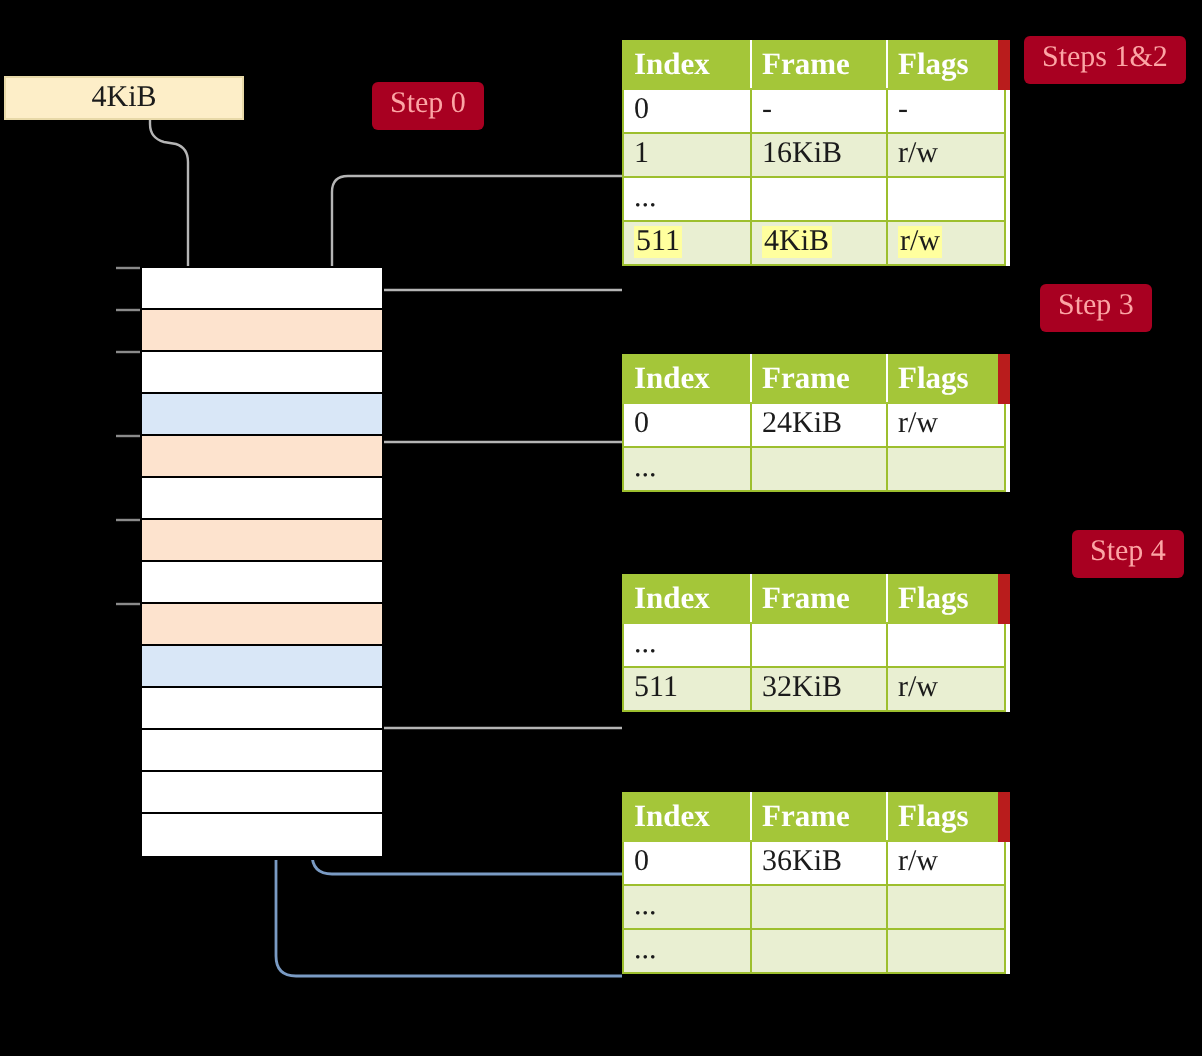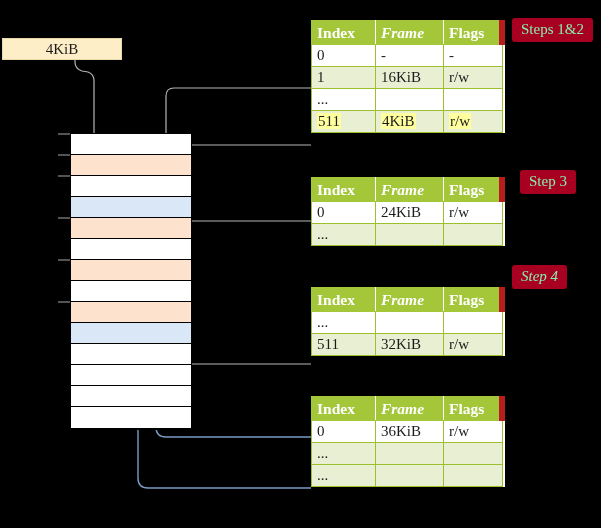--- a/index.html
+++ b/index.html
@@ -59,29 +59,29 @@
     border-right: 1px solid #ffffff;
     padding: 2px 5px;
   }
   .ptable th.last { border-right: 6px solid #b91c1c; }
   .ptable tr.odd  td { background: #ffffff; }
   .ptable tr.even td { background: #e9efd2; }
   .ptable td.c-index { width: 53px; }
   .ptable td.c-frame { width: 57px; }
   .ptable td.c-flags { width: 45px; }
   .ptable th.c-index { width: 53px; }
-  .ptable th.c-frame { width: 57px; font-style: italic; }
+  .ptable th.c-frame { width: 57px; }
   .ptable th.c-flags { width: 45px; }
   .hl { background: #ffff9e !important; padding: 0 1px; }
 
   
   .badge {
     position: absolute;
     background: #a80021;
-    color: #86efac;
+    color: #fca5a5;
     font-size: 15px;
     line-height: 17px;
     padding: 3px 9px 4px 9px;
     border-radius: 3px;
     white-space: nowrap;
     box-shadow: 1px 1px 0 rgba(0,0,0,0.4);
   }
 
   
   #vaddr-box {
@@ -169,27 +169,30 @@
     <div class="mcell peach"></div>
     <div class="mcell white"></div>
     <div class="mcell peach"></div>
     <div class="mcell blue"></div>
     <div class="mcell white"></div>
     <div class="mcell white"></div>
     <div class="mcell white"></div>
     <div class="mcell white"></div>
   </div>
 
+  <div class="badge" style="left:186px; top:41px;">
+    <span>Step 0</span>
+  </div>
   <div class="badge" style="left:512px; top:18px;">
     <span>Steps 1&amp;2</span>
   </div>
-  <div class="badge" style="left:520px; top:170px;">
+  <div class="badge" style="left:520px; top:142px;">
     <span>Step 3</span>
   </div>
-  <div class="badge" style="left:512px; top:265px;font-style:italic;">
+  <div class="badge" style="left:536px; top:265px;">
     <span>Step 4</span>
   </div>
 
   <table class="ptable" style="left:311px; top:20px;">
     <tbody>
         <tr>
       <th class="c-index">Index</th>
       <th class="c-frame">Frame</th>
       <th class="c-flags last">Flags</th>
     </tr>

